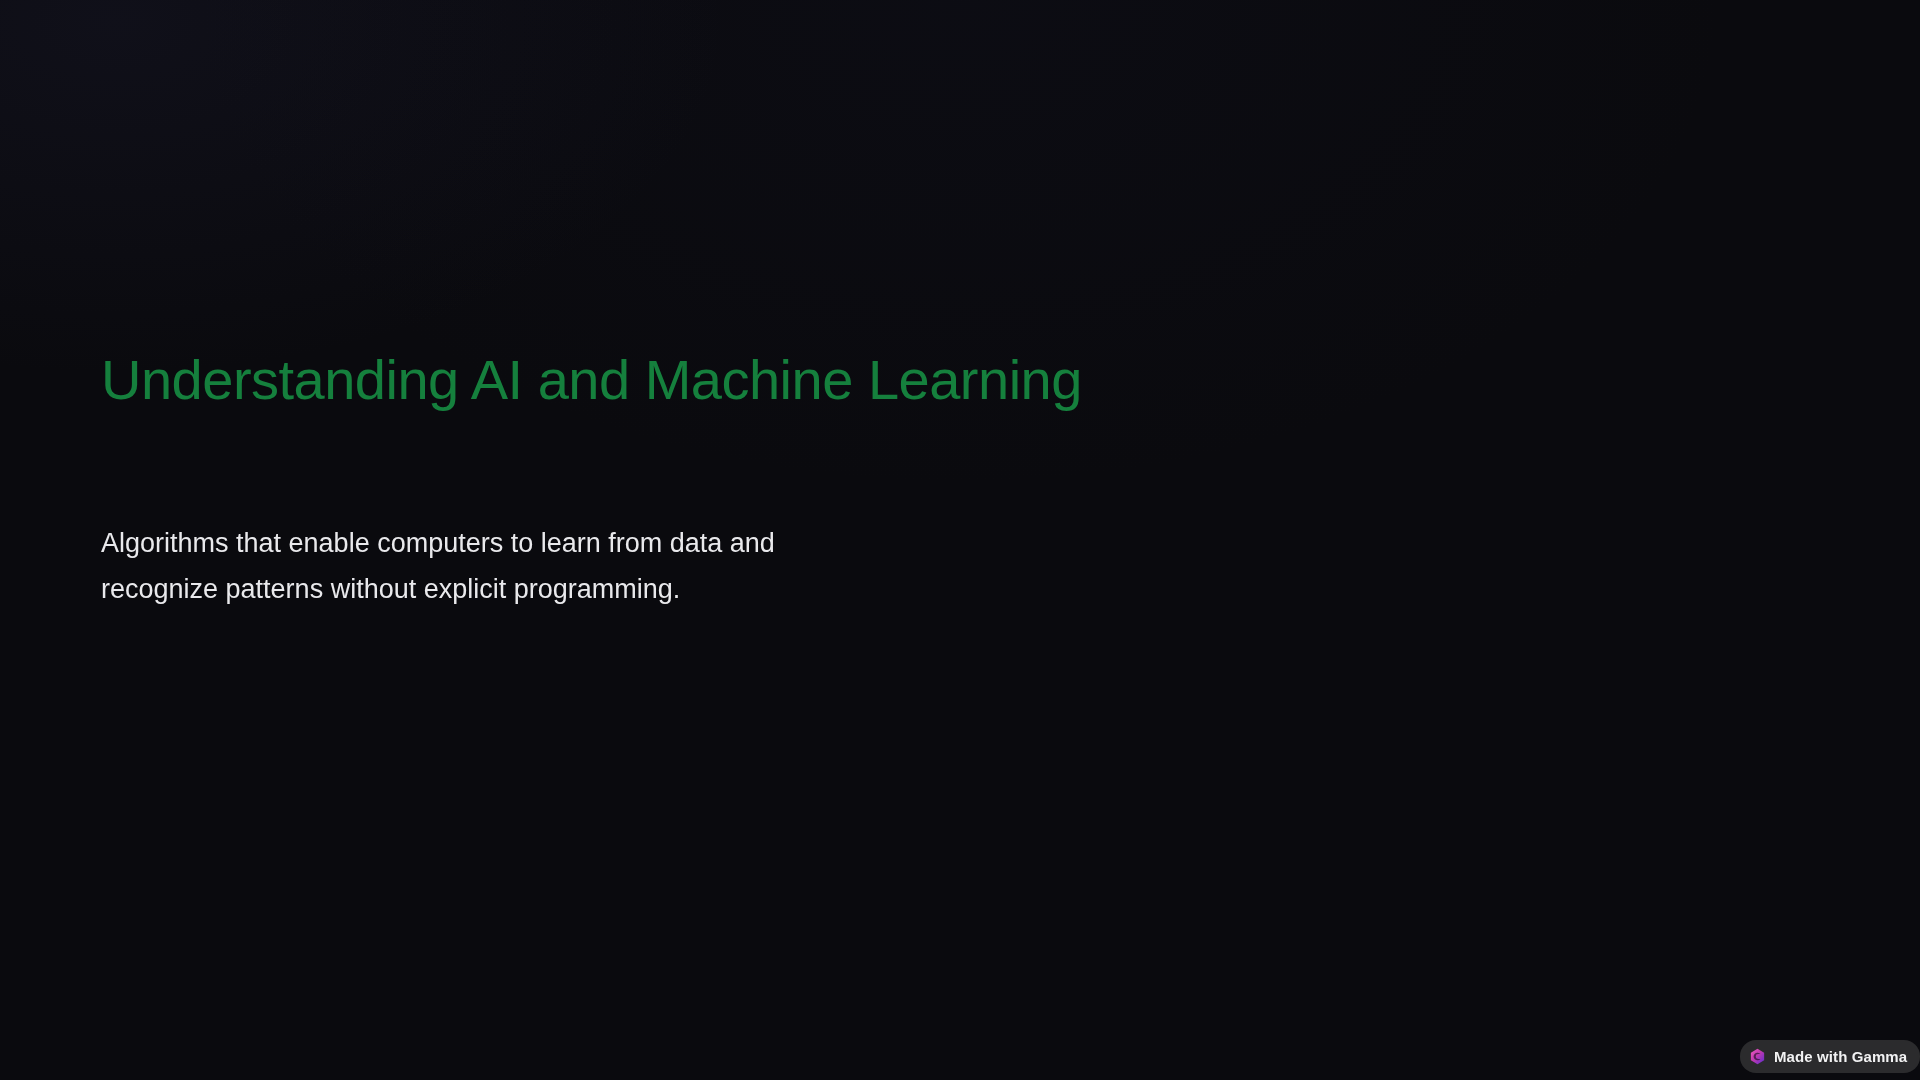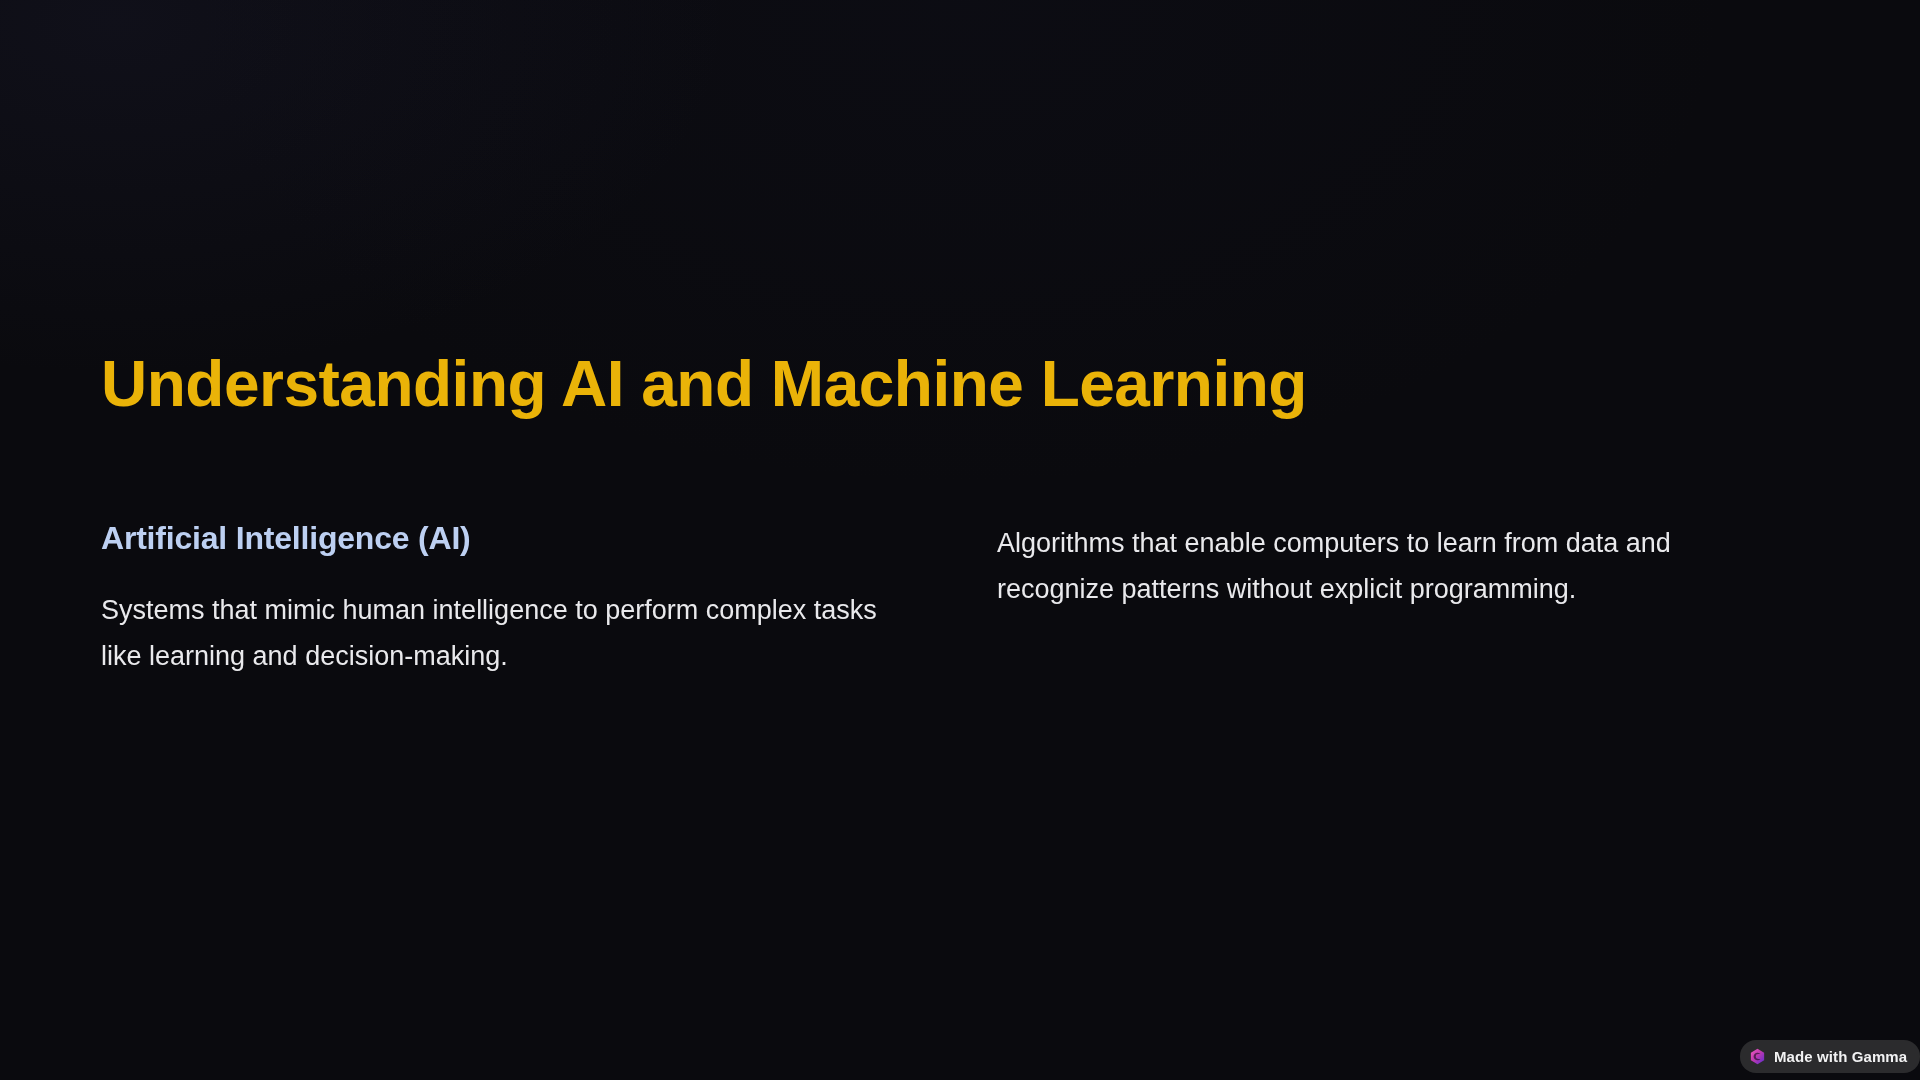--- a/index.html
+++ b/index.html
@@ -32,25 +32,25 @@
     position: absolute;
     inset: 0;
   }
 
   
   #slide-title {
     position: absolute;
     left: 101px;
     top: 352px;
     width: 1720px;
-    font-size: 64px;
+    font-size: 56px;
     line-height: 1.0;
-    font-weight: 700;
+    font-weight: 400;
     letter-spacing: -0.5px;
-    color: #eab308;
+    color: #15803d;
     white-space: nowrap;
   }
 
   
   #columns {
     position: absolute;
     left: 101px;
     top: 520px;
     width: 1738px;
     display: flex;
@@ -114,24 +114,20 @@
 <body>
 
 <div id="slide-root">
 
   <div id="slide-bg-glow"></div>
 
   <h1 id="slide-title">Understanding AI and Machine Learning</h1>
 
   <div id="columns">
 
-    <div class="column">
-      <h2 class="column-heading">Artificial Intelligence (AI)</h2>
-      <p class="column-body">Systems that mimic human intelligence to perform complex tasks like learning and decision-making.</p>
-    </div>
 
     <div class="column">
       <p class="column-body">Algorithms that enable computers to learn from data and recognize patterns without explicit programming.</p>
     </div>
 
   </div>
 
   <div id="gamma-badge">
     <svg id="gamma-logo-icon" viewBox="0 0 32 32">
       <defs>

